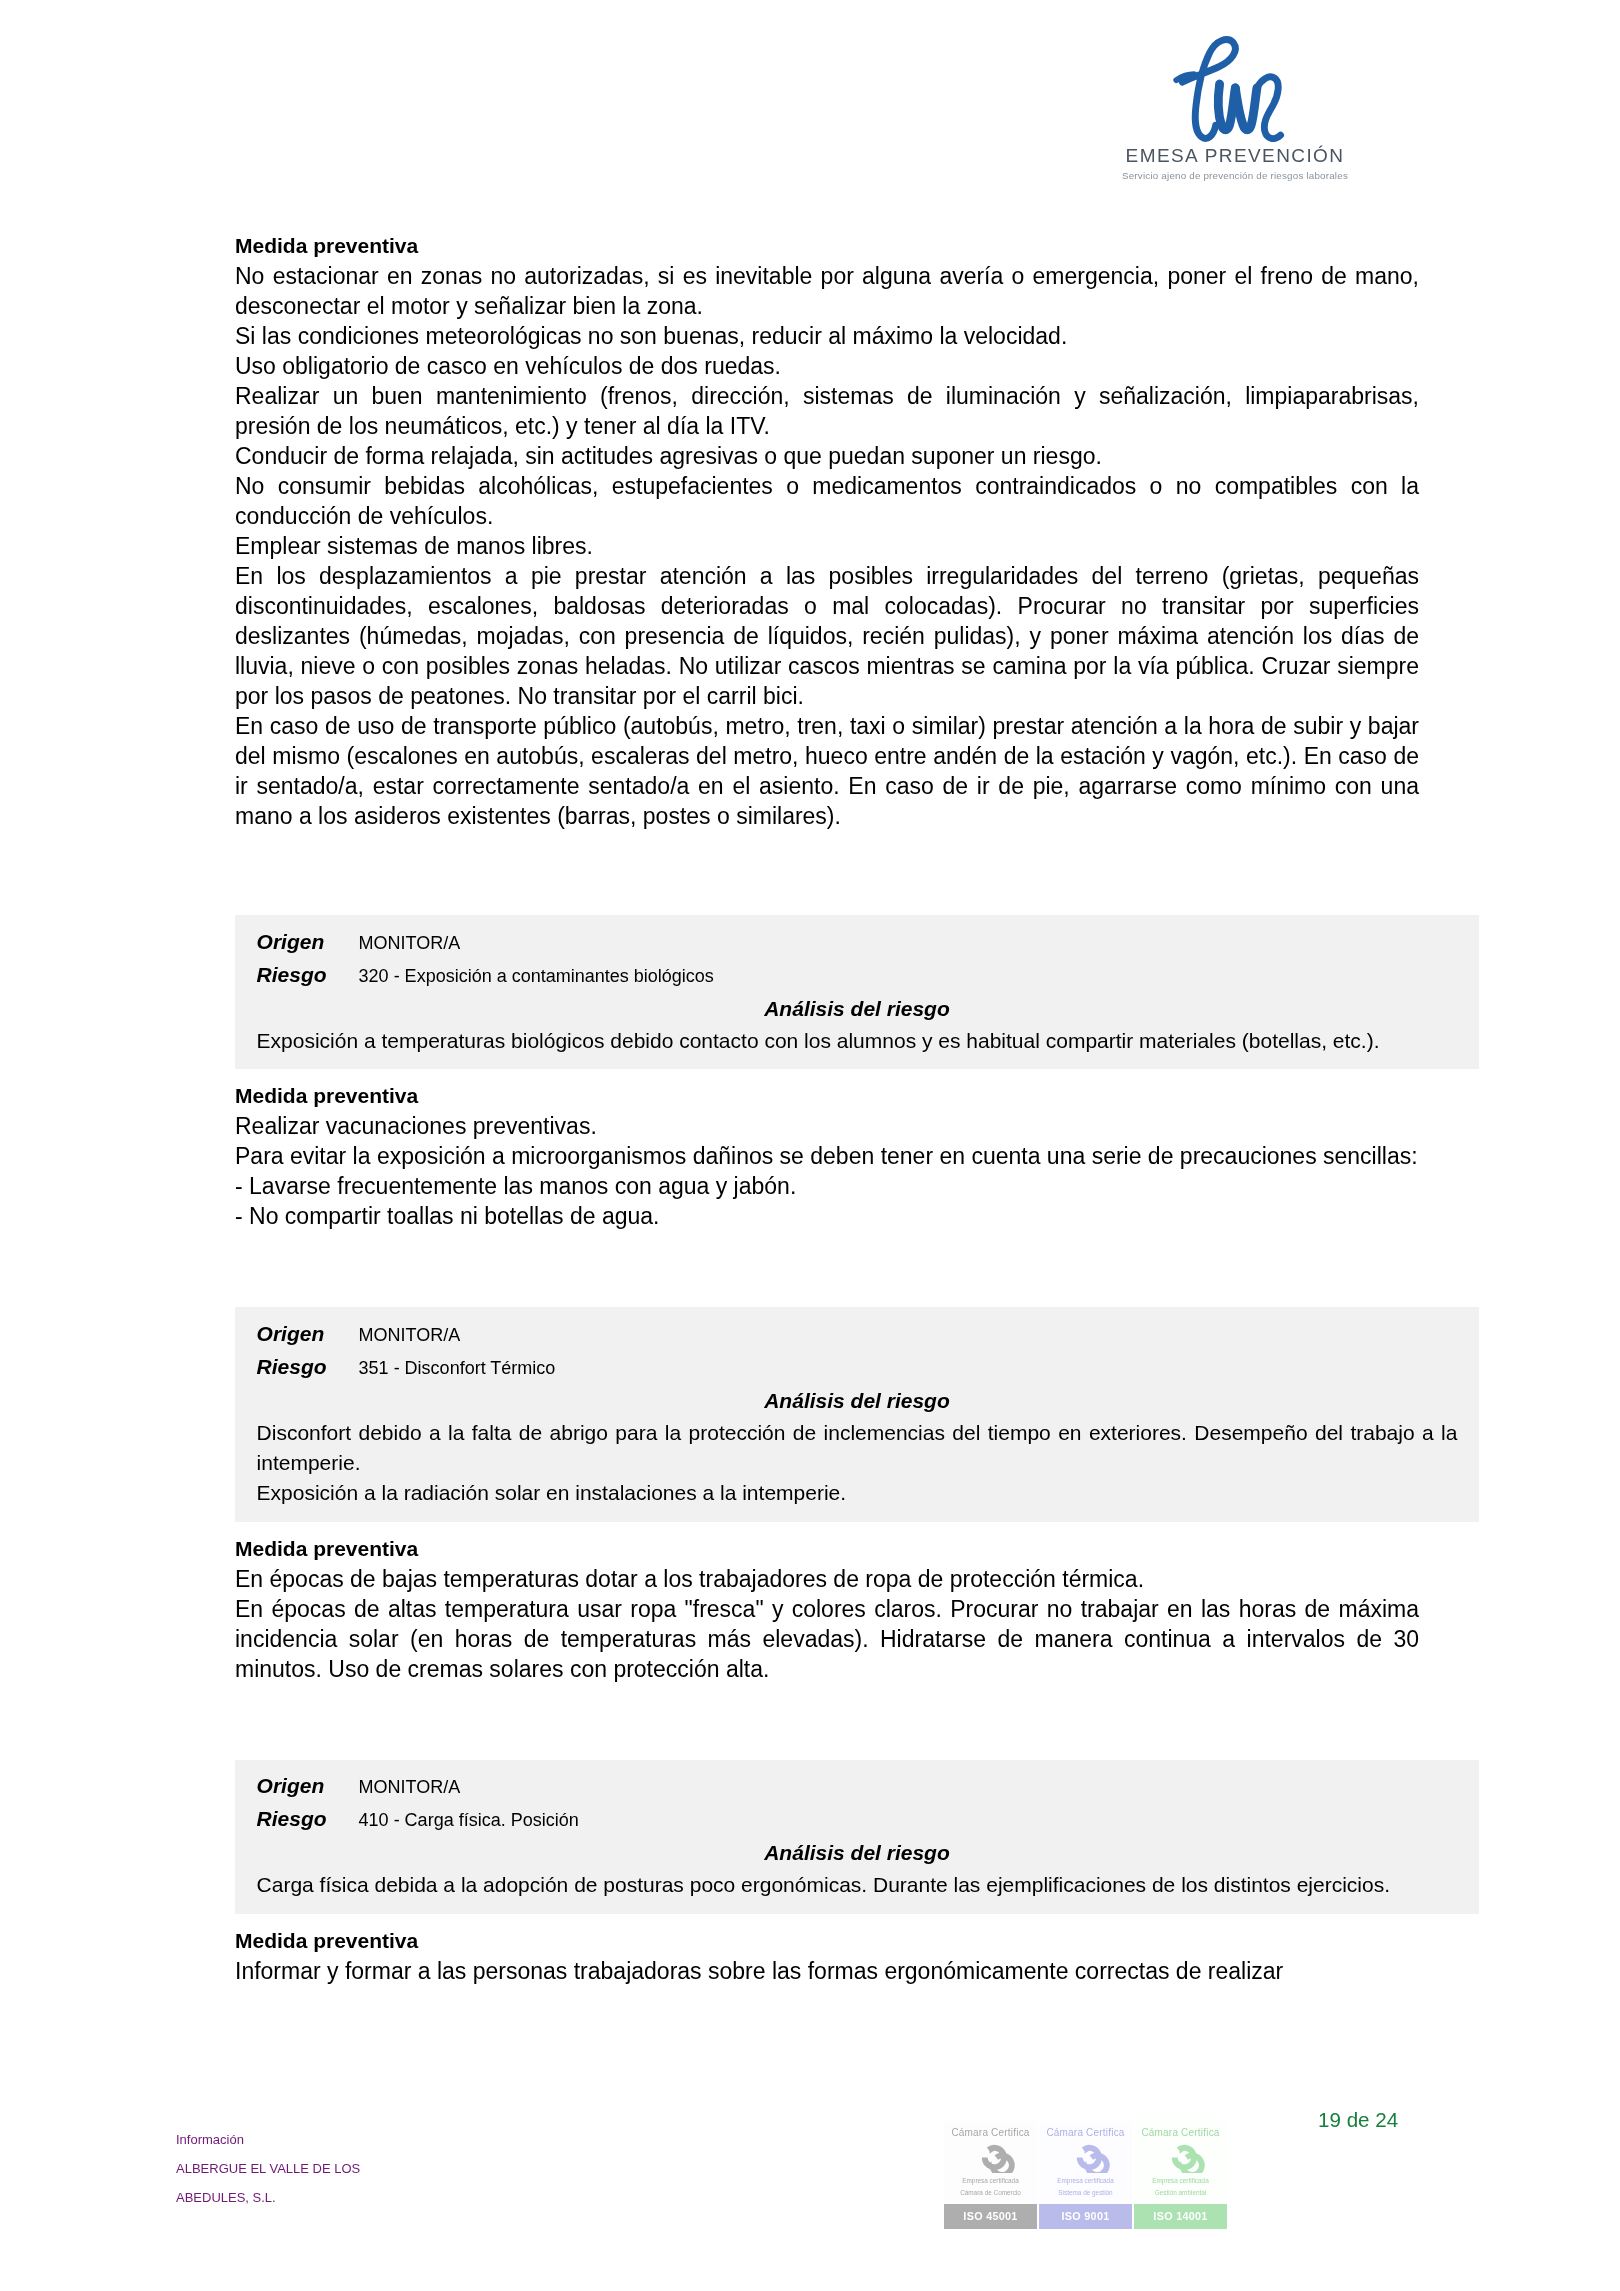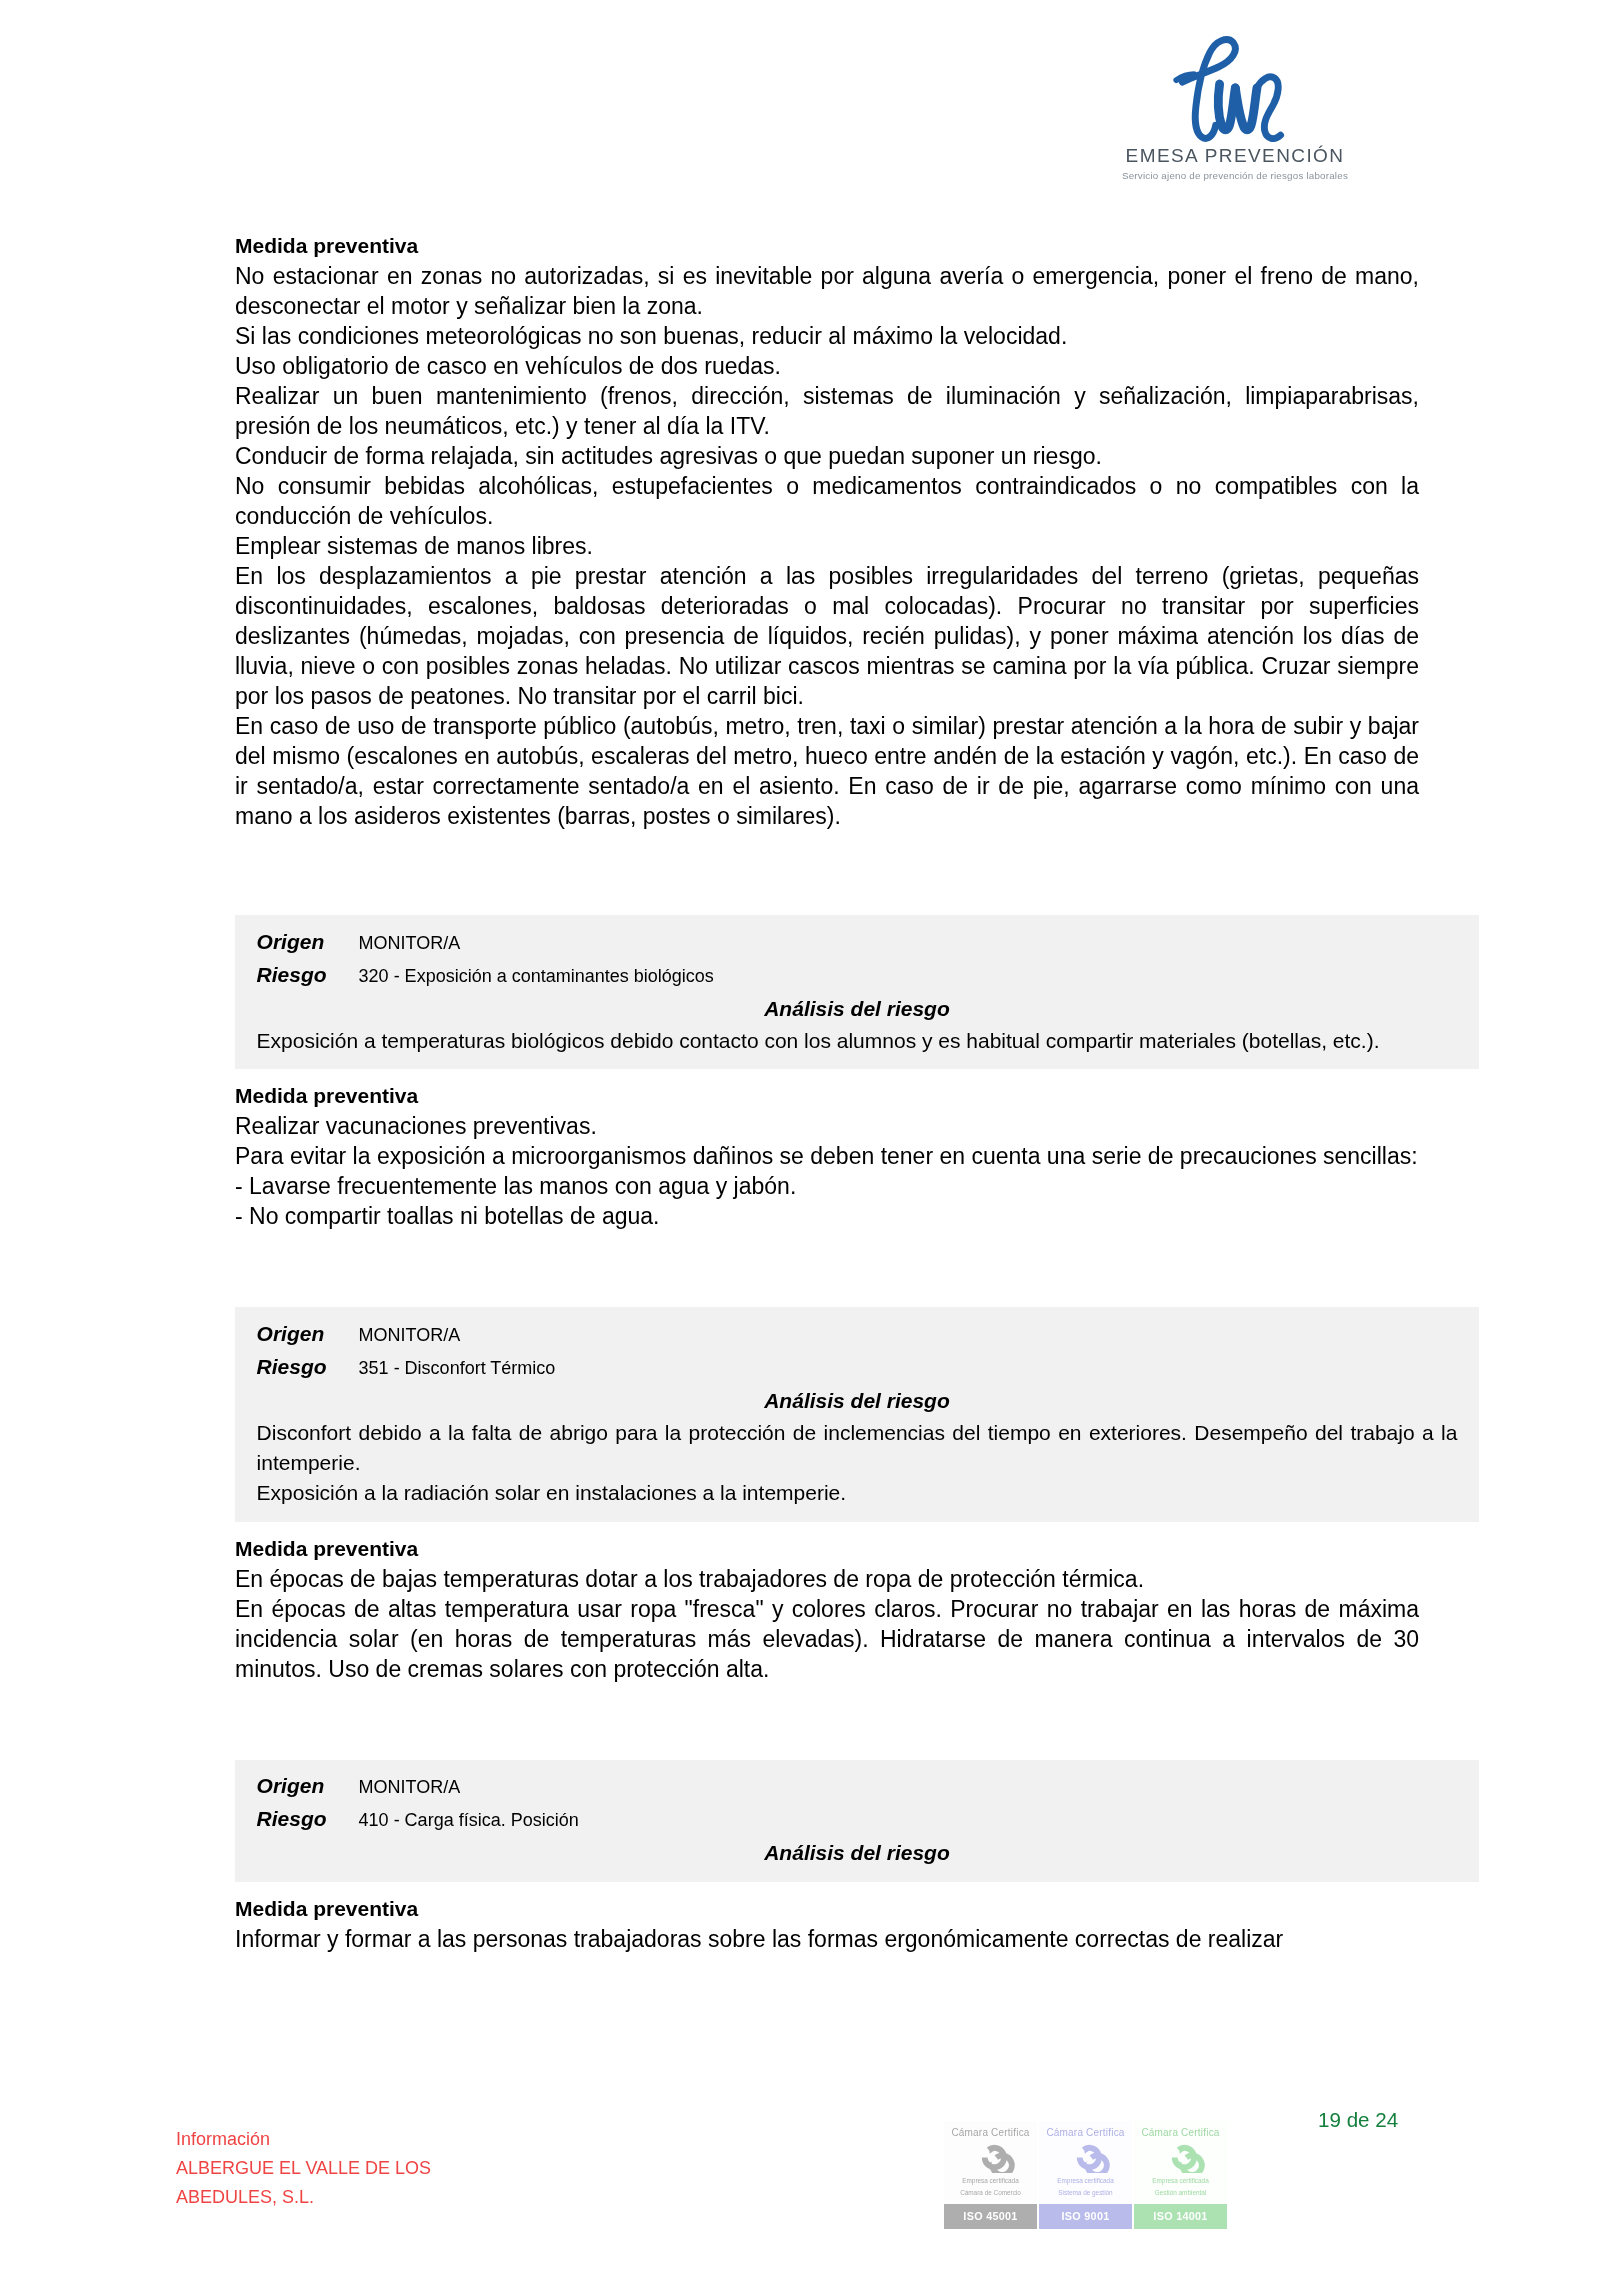--- a/index.html
+++ b/index.html
@@ -127,23 +127,23 @@
     position: absolute;
     left: 0;
     bottom: 0;
     width: 1620px;
     height: 245px;
   }
   .footer-left {
     position: absolute;
     left: 176px;
     top: 78px;
-    font-size: 18px;
+    font-size: 13px;
     line-height: 29px;
-    color: #ef4444;
+    color: #701a75;
     font-family: "Liberation Sans", sans-serif;
   }
   .footer-pagenum {
     position: absolute;
     left: 1318px;
     top: 61px;
     font-size: 20.6px;
     color: #15803d;
   }
   .badges {
@@ -293,20 +293,21 @@
       <div class="risk-box">
         <div class="risk-row">
           <span class="risk-label">Origen</span>
           <span class="risk-value">MONITOR/A</span>
         </div>
         <div class="risk-row">
           <span class="risk-label">Riesgo</span>
           <span class="risk-value">410 - Carga física. Posición</span>
         </div>
         <div class="risk-section-title">Análisis del riesgo</div>
+        <div class="risk-analysis">Carga física debida a la adopción de posturas poco ergonómicas. Durante las ejemplificaciones de los distintos ejercicios.</div>
       </div>
       <div class="measure-block">
         <div class="ph">Medida preventiva</div>
         <p class="ptext noj">Informar y formar a las personas trabajadoras sobre las formas ergonómicamente correctas de realizar</p>
       </div>
     </div>
 
   </div>
 
   <div class="footer">

